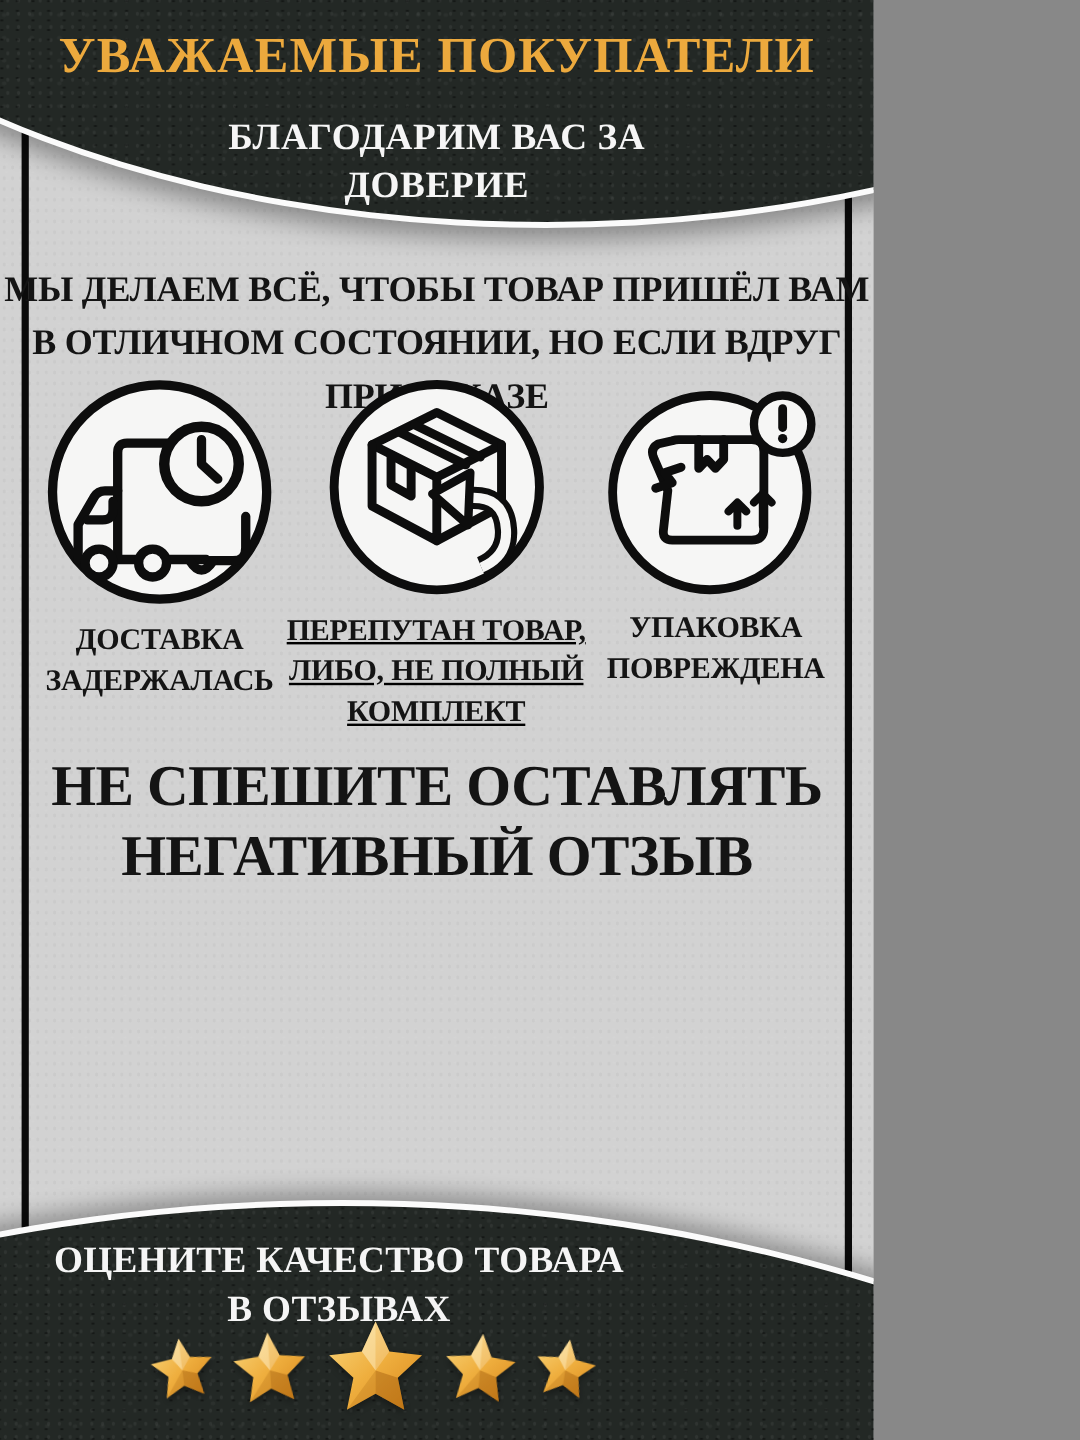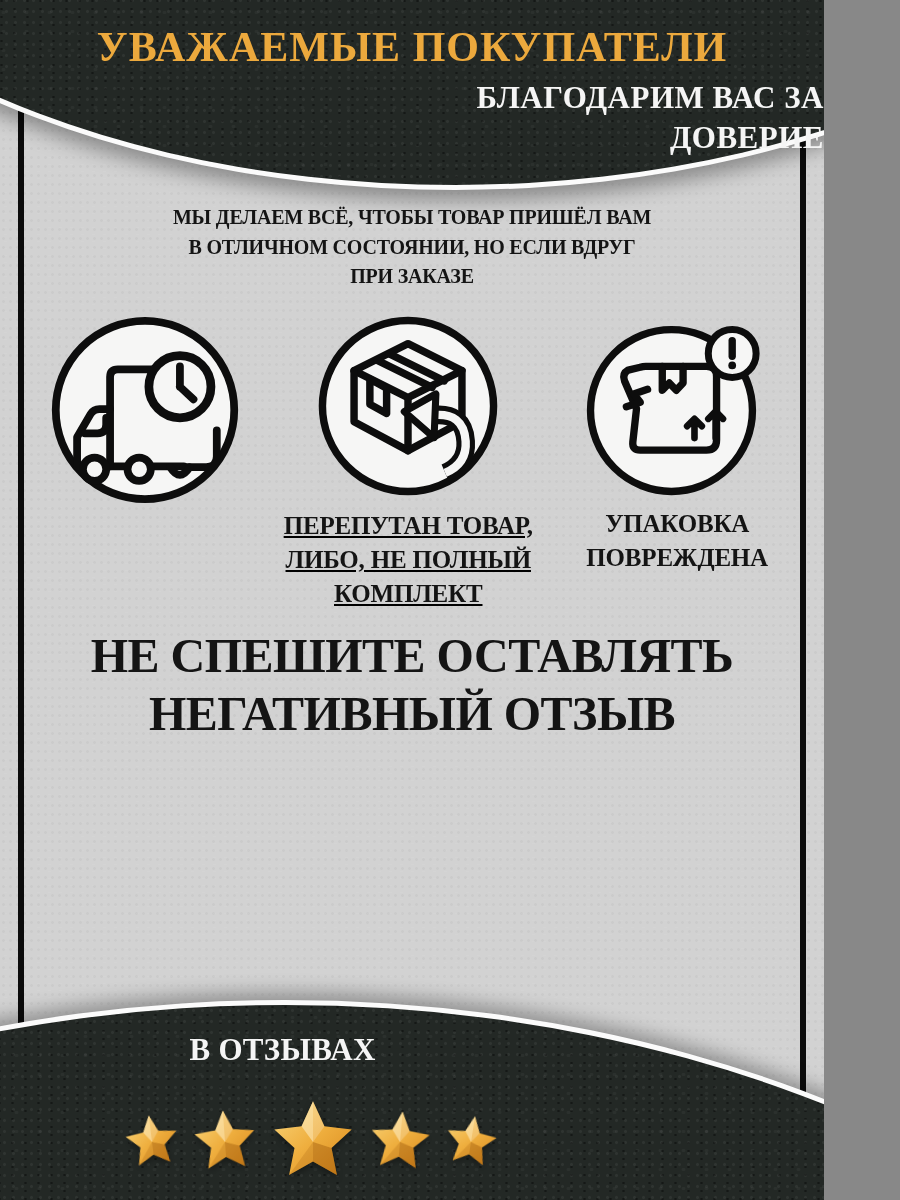--- a/index.html
+++ b/index.html
@@ -4,21 +4,21 @@
 <style>
   :root{
     --accent_gold:#ECA93D;
     --panel_dark:#232825;
     --canvas_gray:#D2D2D2;
     --text_black:#141414;
     --text_white:#F5F5F5;
   }
   html,body{margin:0;padding:0;background:#888;}
   .canvas{
-    position:relative;width:824px;height:1200px;overflow:hidden;
+    position:relative;width:728px;height:1200px;overflow:hidden;
     background-color:var(--canvas_gray,#d2d2d2);
     background-image:radial-gradient(rgba(0,0,0,.035) 1px, transparent 1.5px),
                      radial-gradient(rgba(255,255,255,.05) 1px, transparent 1.4px);
     background-size:7px 9px, 11px 7px;
     font-family:"Liberation Serif", "DejaVu Serif", serif;
     font-weight:bold;
     -webkit-font-smoothing:antialiased;
   }
   .frame{position:absolute;left:18px;top:18px;right:18px;bottom:18px;border:6px solid #0b0b0b;z-index:1;}
   .panel{
@@ -33,23 +33,23 @@
     background-position:0 0, 4px 6px, 11px 3px;
     z-index:2;
   }
   .panel.top{left:-300px;top:-670px;width:1500px;height:850px;box-shadow:0 10px 20px rgba(0,0,0,.35);}
   .panel.bottom{left:-770px;top:1000px;width:2100px;height:1400px;box-shadow:0 -8px 18px rgba(0,0,0,.3);}
   .z{position:absolute;left:0;right:0;z-index:3;text-align:center;}
   .line{display:block;white-space:nowrap;}
 
   .hdr{top:24px;}
   .hdr-title{font-size:42px;color:var(--accent_gold,#ECA93D);letter-spacing:1px;line-height:1.1;}
-  .hdr-sub{margin-top:8px;font-size:31px;color:var(--text_white,#f5f5f5);line-height:1.3;letter-spacing:.5px;text-align:right;}
-
-  .intro{top:203px;font-size:20px;color:var(--text_black,#141414);line-height:1.48;letter-spacing:-.2px;}
+  .hdr-sub{margin-top:24px;font-size:31px;color:var(--text_white,#f5f5f5);line-height:1.3;letter-spacing:.5px;}
+
+  .intro{top:220px;font-size:30px;color:var(--text_black,#141414);line-height:1.48;letter-spacing:-.2px;}
 
   .issues{position:absolute;top:313px;left:36px;right:32px;display:flex;justify-content:space-between;z-index:3;}
   .issue{display:flex;flex-direction:column;align-items:center;}
   .issue:nth-child(1){width:228px;}
   .issue:nth-child(2){width:322px;text-decoration:underline;}
   .issue:nth-child(3){width:240px;}
   .issue .icn{display:block;line-height:0;}
   .issue-label{margin-top:10px;font-size:25px;color:var(--text_black,#141414);line-height:1.36;text-align:center;letter-spacing:-.2px;}
 
   .warning{top:627px;font-size:48px;color:var(--text_black,#141414);line-height:1.2;letter-spacing:-.5px;}
@@ -95,20 +95,24 @@
             <path d="M19,62 h6.5 q4.5,0 4.5,-4.5 V54"></path>
             <path d="M87,60.5 V74 q0,5.5 -5.5,5.5 H70"></path>
             <path d="M63,79.5 q5,8 10,0"></path>
           </g>
           <circle cx="24" cy="80.5" r="6" fill="#f6f6f5" stroke="#0d0d0d" stroke-width="4"></circle>
           <circle cx="47" cy="80.5" r="6" fill="#f6f6f5" stroke="#0d0d0d" stroke-width="4"></circle>
           <circle cx="68" cy="38" r="16" fill="#f6f6f5" stroke="#0d0d0d" stroke-width="4.5"></circle>
           <path d="M68,38 V27.5 M68,38 l7,6.5" fill="none" stroke="#0d0d0d" stroke-width="4" stroke-linecap="round"></path>
         </svg>
       </span>
+      <div class="issue-label">
+        <span class="line">ДОСТАВКА</span>
+        <span class="line">ЗАДЕРЖАЛАСЬ</span>
+      </div>
     </div>
 
     <div class="issue">
       <span class="icn">
         <svg width="186" height="186" viewBox="0 0 100 100">
           <circle cx="50" cy="50" r="46" fill="#f6f6f5" stroke="#0d0d0d" stroke-width="4"></circle>
           <g fill="none" stroke="#0d0d0d" stroke-width="4" stroke-linecap="round" stroke-linejoin="round">
             <path d="M50,16.5 L79,31 50,45.5 21,31 Z"></path>
             <path d="M21,31 V58.5 L50,74 V45.5"></path>
             <path d="M79,31 V58.5 L50,74"></path>
@@ -152,20 +156,21 @@
 
   </div>
 
   <div class="z warning">
     <span class="line">НЕ СПЕШИТЕ ОСТАВЛЯТЬ</span>
     <span class="line">НЕГАТИВНЫЙ ОТЗЫВ</span>
   </div>
 
 
   <div class="z footer-text">
+    <span class="line">ОЦЕНИТЕ КАЧЕСТВО ТОВАРА</span>
     <span class="line">В ОТЗЫВАХ</span>
   </div>
 
   <div class="stars">
       <span class="star" style="transform: rotate(-7deg);"><svg width="58" height="58" viewBox="0 0 100 106">
           <defs>
             <linearGradient id="sg0" x1="0" y1="0" x2="1" y2="1">
               <stop offset="0" stop-color="#f9d77e"></stop>
               <stop offset="0.5" stop-color="#EFAF3F"></stop>
               <stop offset="1" stop-color="#d9881b"></stop>

